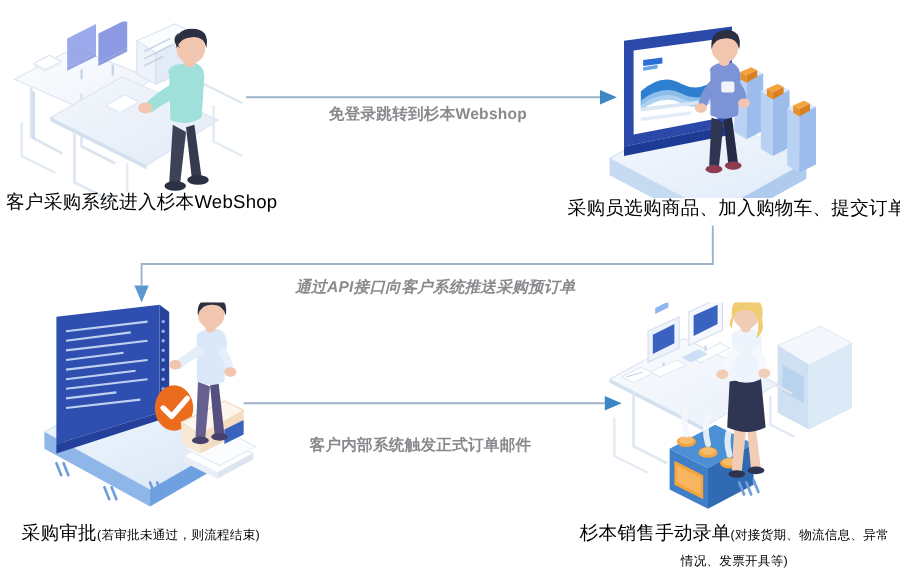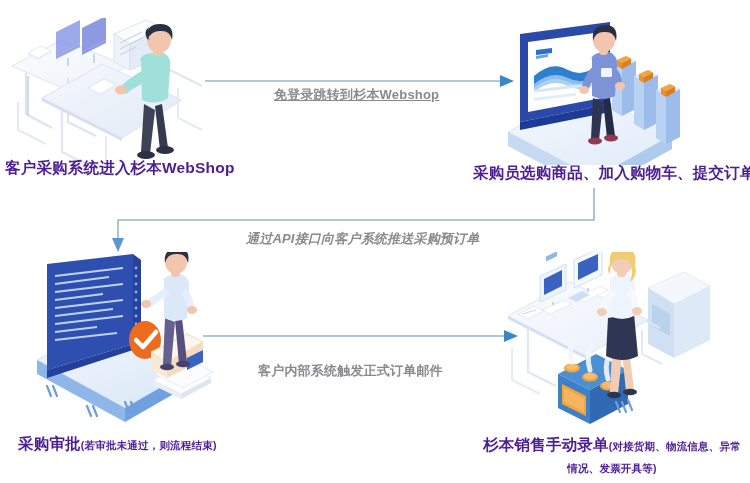--- a/index.html
+++ b/index.html
@@ -15,42 +15,42 @@
     width: 750px;
     height: 483px;
     background: #ffffff;
     overflow: hidden;
   }
   .scene { position: absolute; }
   .scene svg { display: block; }
 
   .caption {
     position: absolute;
-    color: #4c1d95;
-    font-weight: bold;
+    color: #000000;
+    font-weight: normal;
     white-space: nowrap;
     letter-spacing: .2px;
   }
   .caption .main { font-size: 15.5px; }
   .caption .sub  { font-size: 10.5px; }
 
   .cap-left-top   { left: 5px;  top: 158px; }
   .cap-right-top  { left: 445px; top: 163px; margin-left: 28px; }
   .cap-left-bot   { left: 18px; top: 434px; text-align: left; }
   .cap-right-bot  { left: 482px; top: 434px; text-align: center; width: 260px; white-space: normal; line-height: 1.35; }
 
   .arrow-label {
     position: absolute;
     color: #8a8a8e;
     font-size: 13px;
     font-weight: bold;
     white-space: nowrap;
     letter-spacing: .2px;
   }
-  .lbl-a { left: 274px; top: 86px; text-decoration: underline; }
+  .lbl-a { left: 274px; top: 86px; }
   .lbl-b { left: 246px; top: 230px; font-style: italic; }
   .lbl-c { left: 258px; top: 338px; margin-top: 24px; }
 
   .conn { position: absolute; }
 </style>
 </head>
 <body>
 
 <div id="canvas">
 

